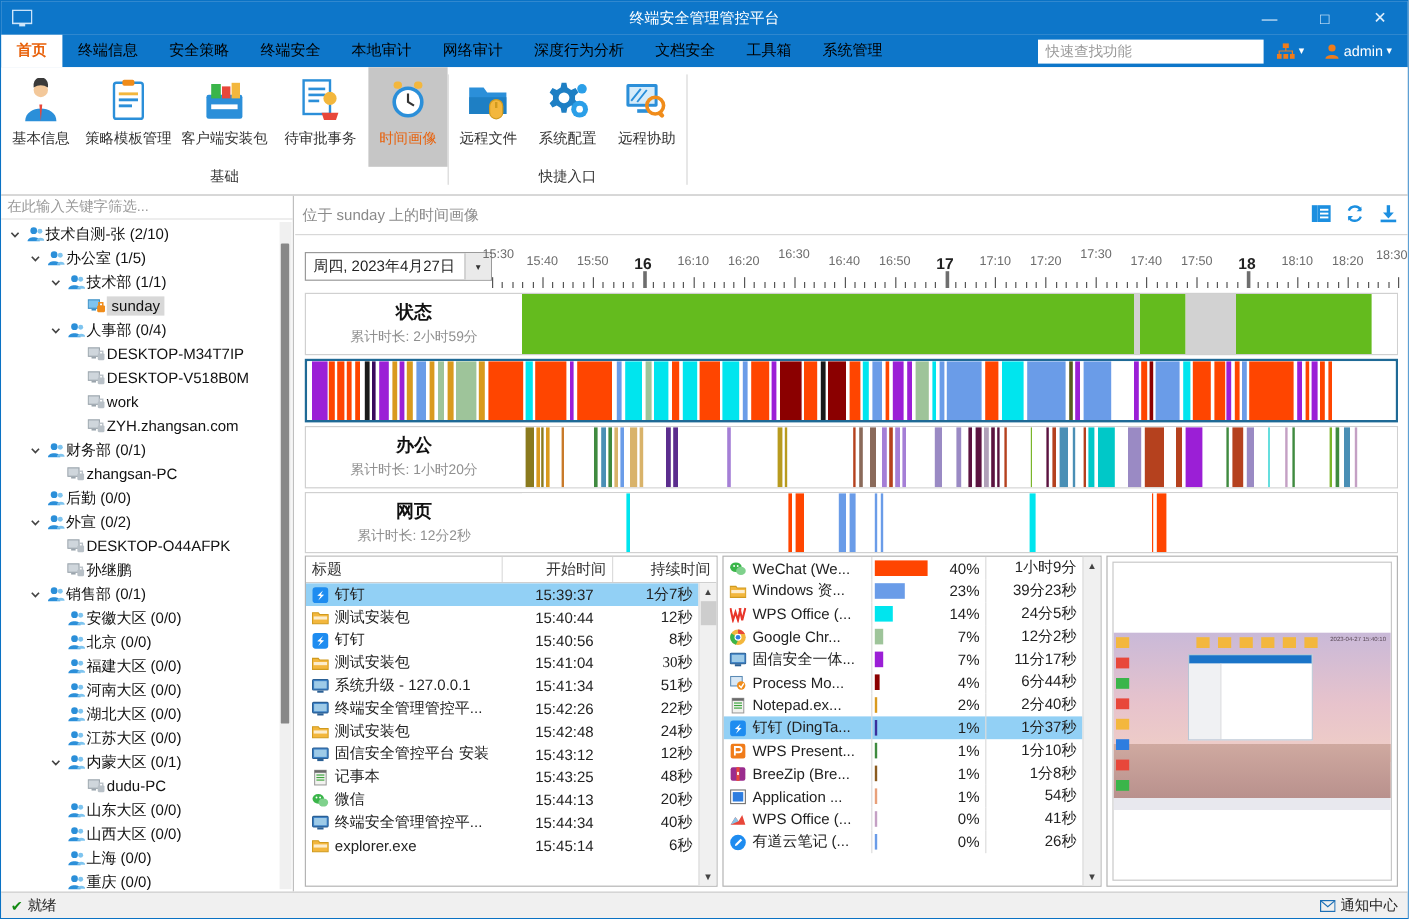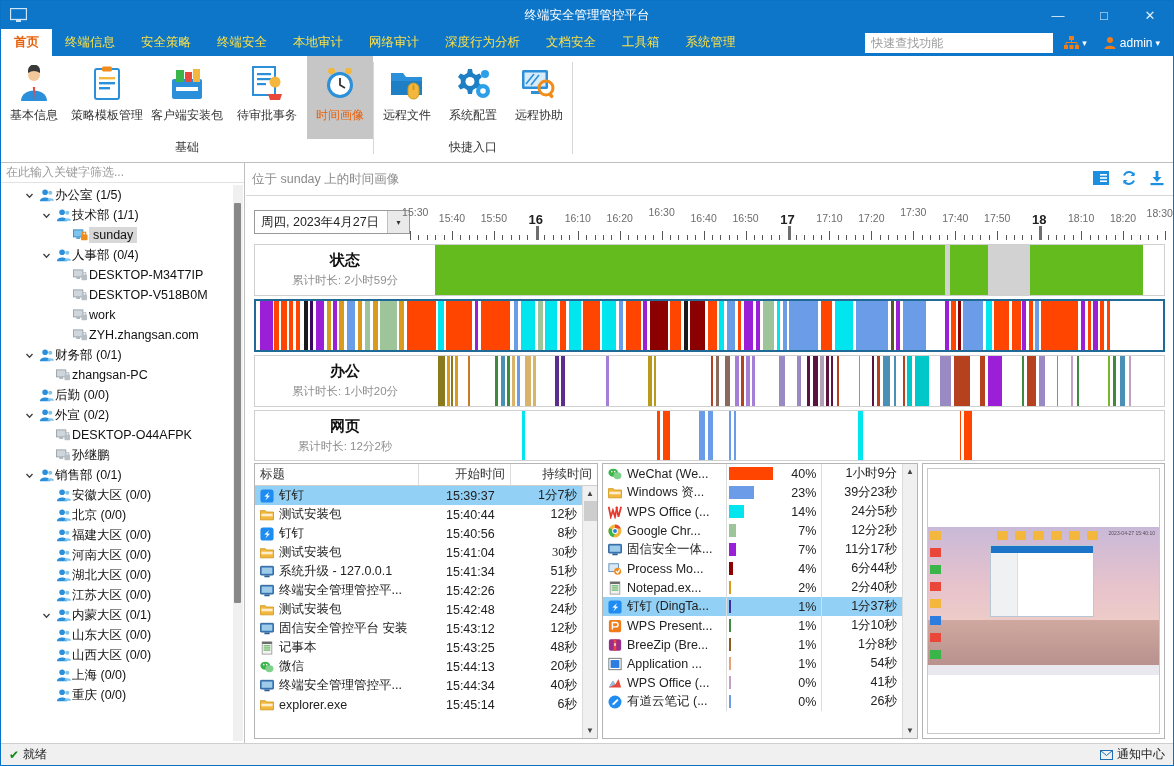--- a/index.html
+++ b/index.html
@@ -21,21 +21,21 @@
   .tb-logo { width:34px; display:flex; align-items:center; justify-content:center; }
   .tb-title { position:absolute; left:0; right:0; text-align:center; font-size:12.5px; color:#fff;
               pointer-events:none; }
   .tb-btns { margin-left:auto; display:flex; height:28px; z-index:2; }
   .tb-btn { width:46px; height:28px; display:flex; align-items:center; justify-content:center;
             color:#dfeefb; font-size:13px; }
 
   
   .menubar { height:27px; background:#0d76c9; display:flex; align-items:stretch; flex:0 0 27px;
              position:relative; }
-  .menu-item { padding:0 13px; display:flex; align-items:center; color:#fde047; font-size:12.5px; }
+  .menu-item { padding:0 13px; display:flex; align-items:center; color:#000000; font-size:12.5px; }
   .menu-item.active { background:#fff; color:#e8620c; font-weight:bold; }
   .menu-right { margin-left:auto; display:flex; align-items:center; padding-right:8px; gap:6px; }
   .searchbox { width:188px; height:20px; background:#fff; border:0; font-size:12px;
                padding:0 6px; color:#333; font-family:inherit; }
   .searchbox::placeholder { color:#9a9a9a; }
   .mr-chip { display:flex; align-items:center; gap:3px; color:#fff; font-size:12px; padding:0 5px; }
 
   
   .ribbon { height:107px; background:#fff; border-bottom:1px solid #bfbfbf; flex:0 0 107px;
             display:flex; position:relative; }
@@ -345,20 +345,36 @@
         <div class="rgroup-sep"></div>
       </div>
   </div>
 
   <div class="body">
 
     <div class="treepane">
       <div class="tree-filter">在此输入关键字筛选...</div>
       <div class="tree">
         <div id="tree-nodes">
+            <div class="tnode" style="padding-left: 4px;">
+              <div class="arrow">
+                <svg width="9" height="9" viewBox="0 0 9 9">
+                  <path d="M1.5 3 L4.5 6.2 L7.5 3" fill="none" stroke="#444" stroke-width="1.4"></path>
+                </svg>
+              </div>
+              <div class="ti">
+                <svg width="15" height="15" viewBox="0 0 16 16">
+                  <circle cx="6.5" cy="4.5" r="3" fill="#2b8fd9"></circle>
+                  <path d="M1 14 C1 9 12 9 12 14 Z" fill="#2b8fd9"></path>
+                  <circle cx="12" cy="5" r="2.2" fill="#7ec4ef"></circle>
+                  <path d="M9 13.5 C9 10 16 10 16 13.5 Z" fill="#7ec4ef"></path>
+                </svg>
+              </div>
+              <div class="tl">技术自测-张 (2/10)</div>
+            </div>
             <div class="tnode" style="padding-left: 21px;">
               <div class="arrow">
                 <svg width="9" height="9" viewBox="0 0 9 9">
                   <path d="M1.5 3 L4.5 6.2 L7.5 3" fill="none" stroke="#444" stroke-width="1.4"></path>
                 </svg>
               </div>
               <div class="ti">
                 <svg width="15" height="15" viewBox="0 0 16 16">
                   <circle cx="6.5" cy="4.5" r="3" fill="#2b8fd9"></circle>
                   <path d="M1 14 C1 9 12 9 12 14 Z" fill="#2b8fd9"></path>
@@ -696,20 +712,36 @@
               </div>
               <div class="ti">
                 <svg width="15" height="15" viewBox="0 0 16 16">
                   <circle cx="6.5" cy="4.5" r="3" fill="#2b8fd9"></circle>
                   <path d="M1 14 C1 9 12 9 12 14 Z" fill="#2b8fd9"></path>
                   <circle cx="12" cy="5" r="2.2" fill="#7ec4ef"></circle>
                   <path d="M9 13.5 C9 10 16 10 16 13.5 Z" fill="#7ec4ef"></path>
                 </svg>
               </div>
               <div class="tl">内蒙大区 (0/1)</div>
+            </div>
+            <div class="tnode" style="padding-left: 55px;">
+              <div class="arrow empty">
+                <svg width="9" height="9" viewBox="0 0 9 9">
+                  <path d="M1.5 3 L4.5 6.2 L7.5 3" fill="none" stroke="#444" stroke-width="1.4"></path>
+                </svg>
+              </div>
+              <div class="ti">
+                <svg width="15" height="15" viewBox="0 0 16 16">
+                  <rect x="0.5" y="2" width="10" height="7.5" fill="#cfd6dc" stroke="#9aa4ac"></rect>
+                  <rect x="3.5" y="10" width="4" height="1.5" fill="#9aa4ac"></rect>
+                  <rect x="9" y="7" width="6" height="6" rx="1" fill="#b8c0c7"></rect>
+                  <rect x="10.5" y="5" width="3" height="3" fill="none" stroke="#b8c0c7" stroke-width="1.2"></rect>
+                </svg>
+              </div>
+              <div class="tl">dudu-PC</div>
             </div>
             <div class="tnode" style="padding-left: 38px;">
               <div class="arrow empty">
                 <svg width="9" height="9" viewBox="0 0 9 9">
                   <path d="M1.5 3 L4.5 6.2 L7.5 3" fill="none" stroke="#444" stroke-width="1.4"></path>
                 </svg>
               </div>
               <div class="ti">
                 <svg width="15" height="15" viewBox="0 0 16 16">
                   <circle cx="6.5" cy="4.5" r="3" fill="#2b8fd9"></circle>

